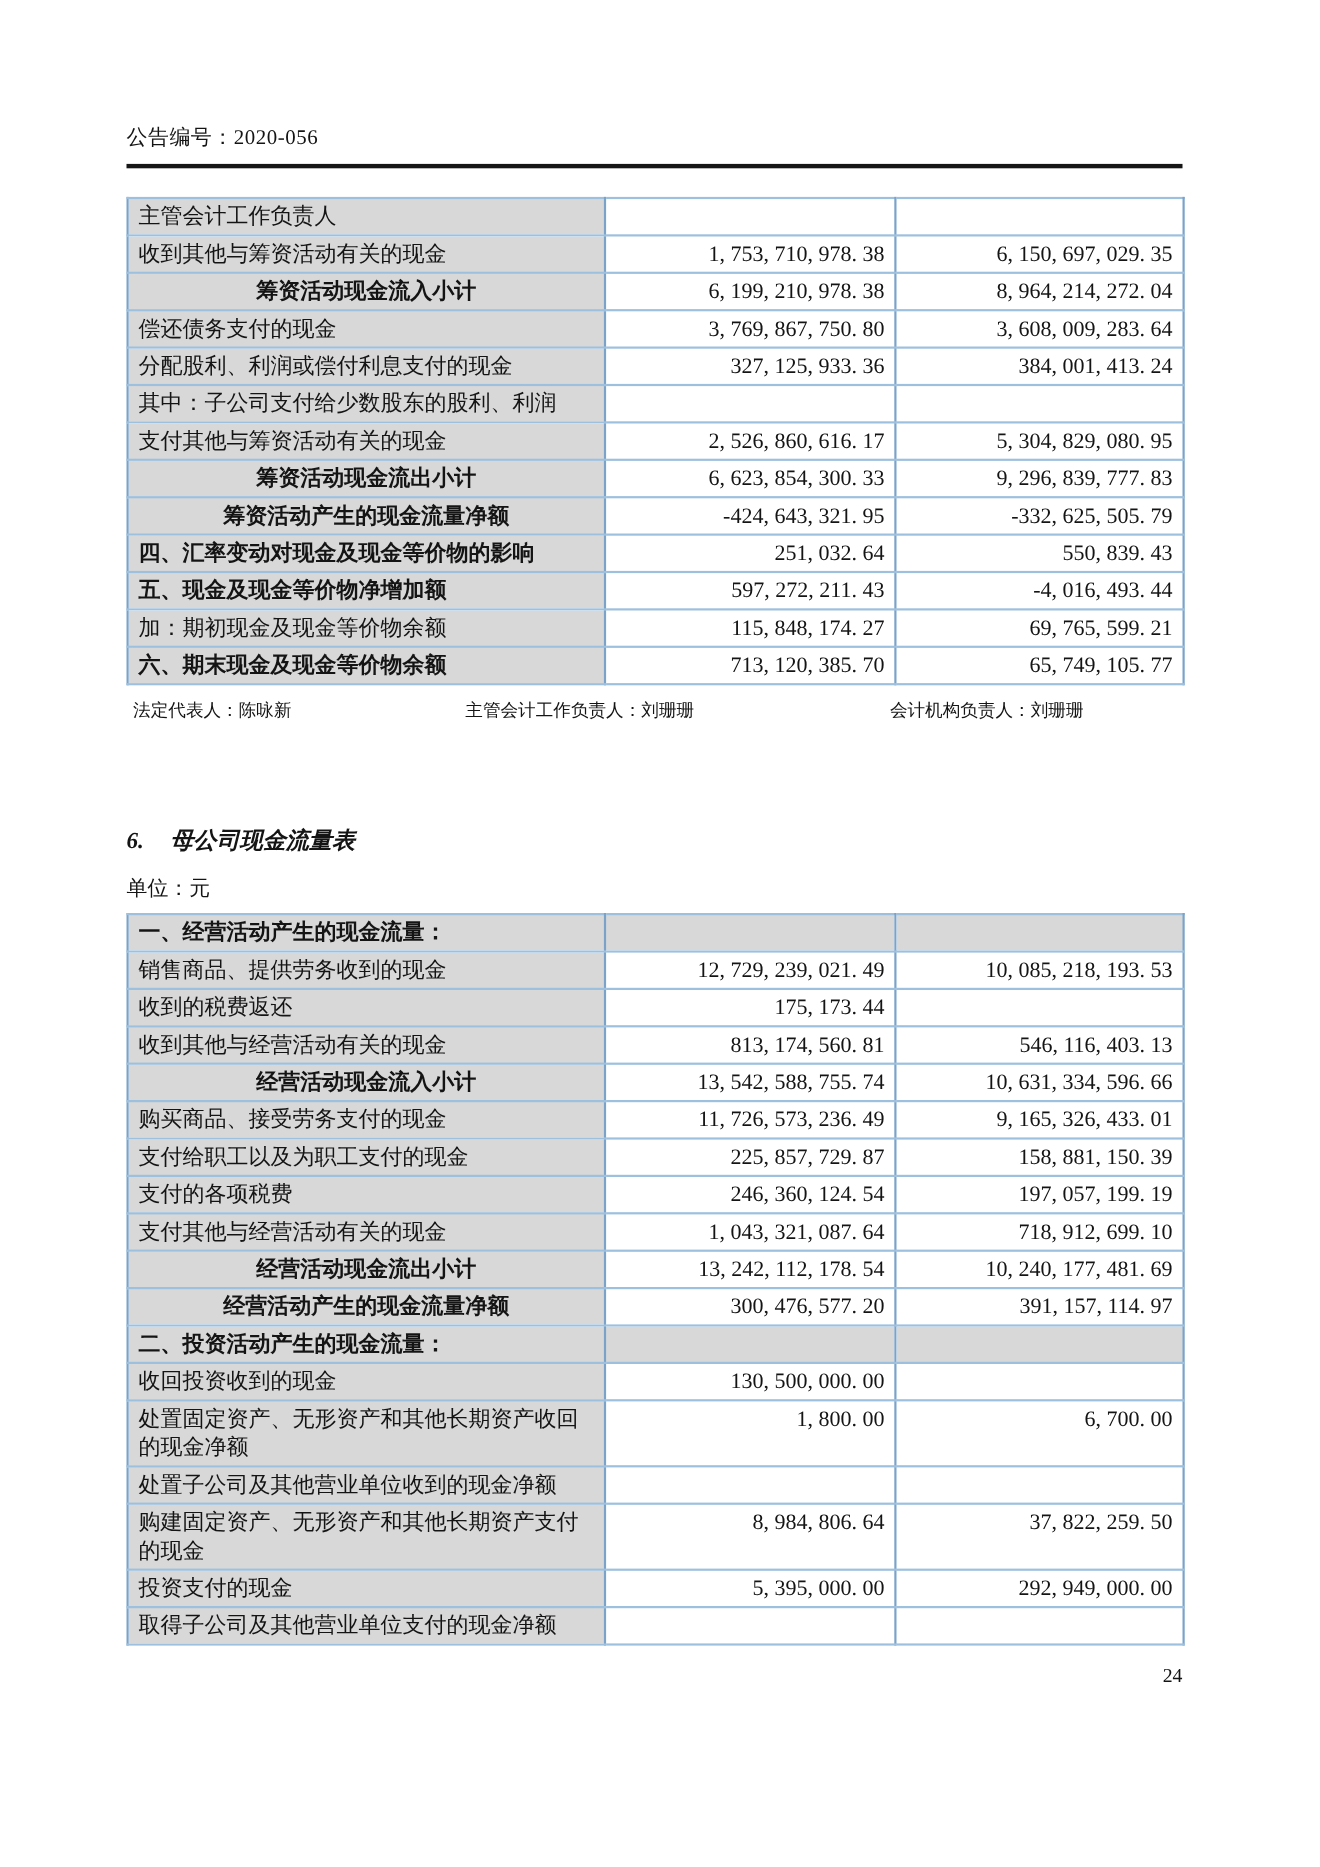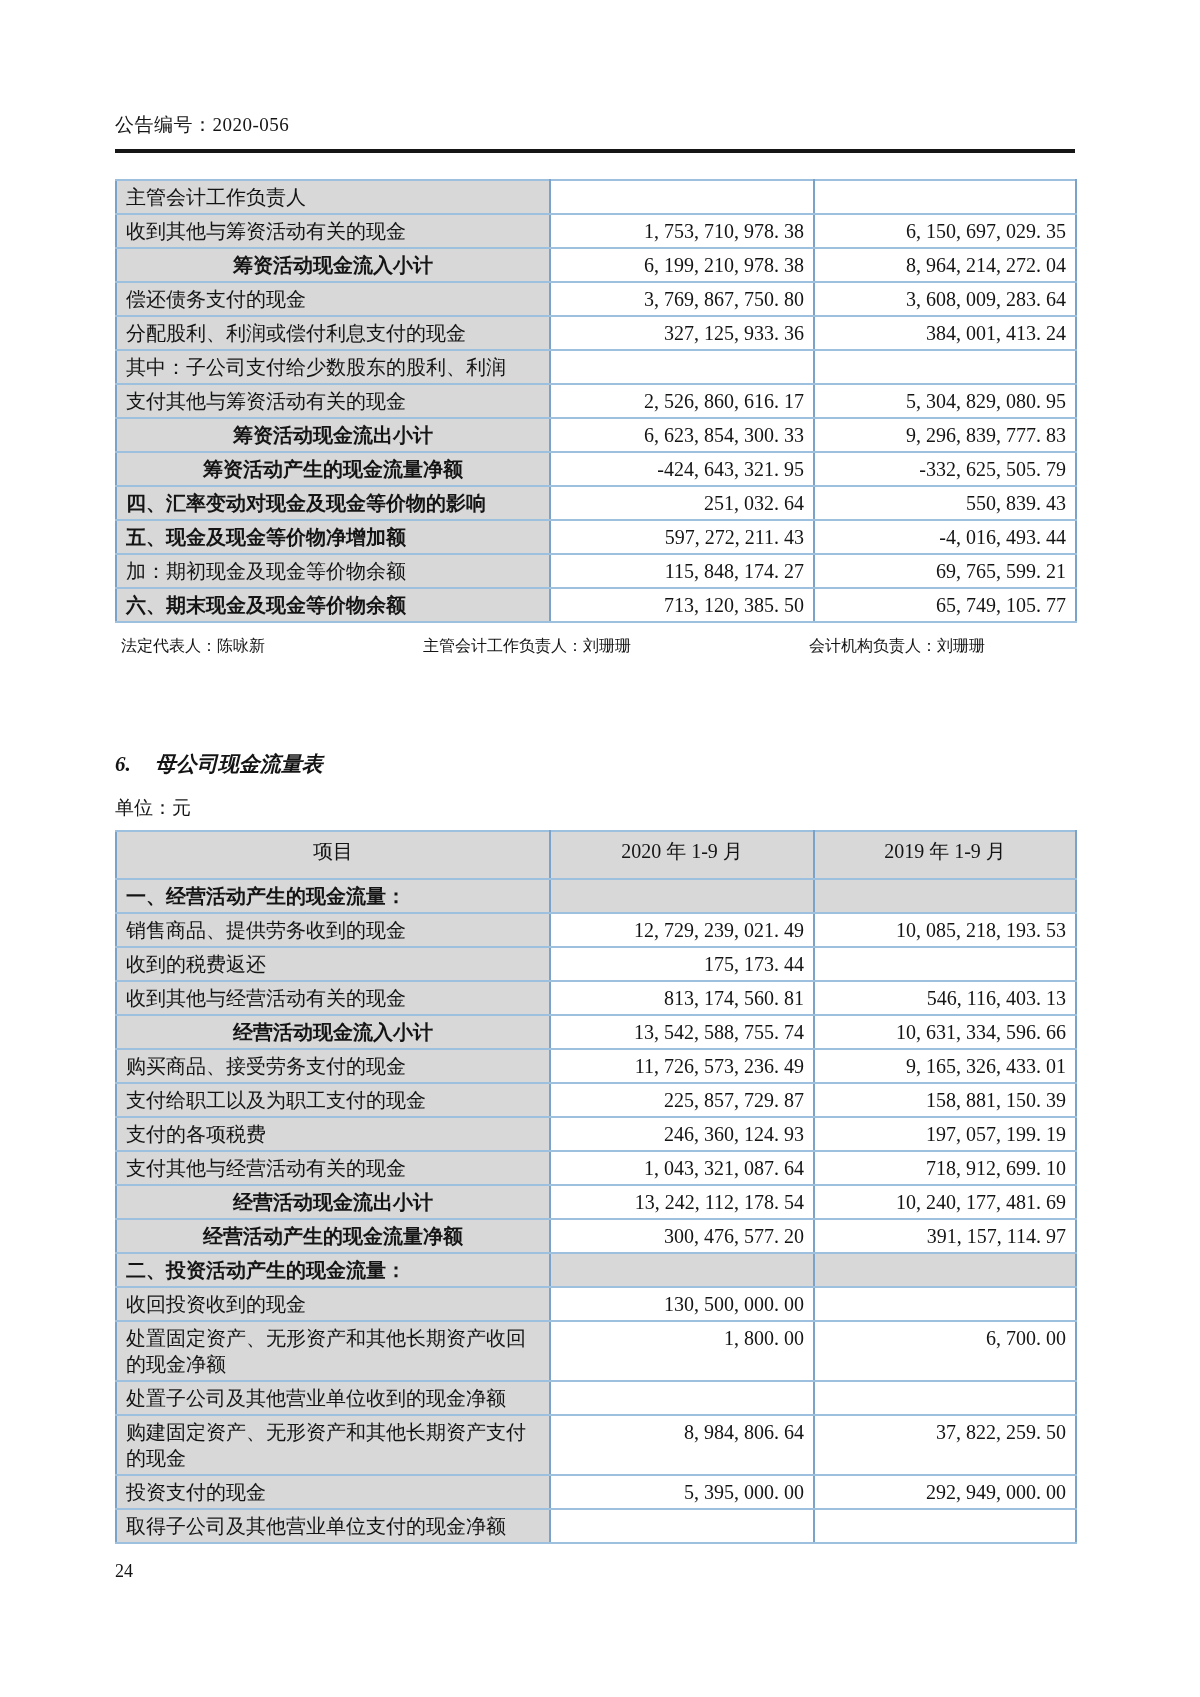--- a/index.html
+++ b/index.html
@@ -29,21 +29,21 @@
   tr.head td { background:#d8d8d8; text-align:center; height:37px; padding-top:6px; }
 
   .signatures { position:relative; height:34px; margin-top:9px; font-size:16px; }
   .signatures span { position:absolute; top:4px; white-space:nowrap; }
   .sig-1 { left:6px; } .sig-2 { left:308px; } .sig-3 { left:694px; }
 
   .section-heading { margin-top:84px; font-size:21px; font-weight:700;font-style:italic; }
   .section-heading .sec-title { margin-left:24px; }
   .unit-row { margin-top:17px; text-align:left; font-size:19px; }
   table.fin.second { margin-top:9px; }
-  .page-num { margin-top:17px; text-align:left; font-size:18px; }
+  .page-num { margin-top:17px; text-align:right; font-size:18px; }
 </style>
 </head>
 <body>
 
 <div class="page">
   <div class="content">
 
     <div class="announce-row">
       <span>公告编号：2020-056</span>
     </div>
@@ -111,21 +111,21 @@
             <td class="val">597, 272, 211. 43</td>
             <td class="val">-4, 016, 493. 44</td>
           </tr>
           <tr class="item">
             <td class="label">加：期初现金及现金等价物余额</td>
             <td class="val">115, 848, 174. 27</td>
             <td class="val">69, 765, 599. 21</td>
           </tr>
           <tr class="secnum">
             <td class="label">六、期末现金及现金等价物余额</td>
-            <td class="val">713, 120, 385. 50</td>
+            <td class="val">713, 120, 385. 70</td>
             <td class="val">65, 749, 105. 77</td>
           </tr>
         </tbody>
     </table>
 
     <div class="signatures">
       <span class="sig-1">法定代表人：陈咏新</span>
       <span class="sig-2">主管会计工作负责人：刘珊珊</span>
       <span class="sig-3">会计机构负责人：刘珊珊</span>
     </div>
@@ -138,25 +138,20 @@
       <span>单位：元</span>
     </div>
 
     <table class="fin second">
       <colgroup>
           <col style="width:434px">
           <col style="width:264px">
           <col style="width:262px">
         </colgroup>
       <tbody id="t2body">
-        <tr class="head">
-          <td>项目</td>
-          <td>2020 年 1-9 月</td>
-          <td>2019 年 1-9 月</td>
-        </tr>
       <tr class="section">
             <td class="label">一、经营活动产生的现金流量：</td>
             <td class="val"></td>
             <td class="val"></td>
           </tr>
           <tr class="item">
             <td class="label">销售商品、提供劳务收到的现金</td>
             <td class="val">12, 729, 239, 021. 49</td>
             <td class="val">10, 085, 218, 193. 53</td>
           </tr>
@@ -180,21 +175,21 @@
             <td class="val">11, 726, 573, 236. 49</td>
             <td class="val">9, 165, 326, 433. 01</td>
           </tr>
           <tr class="item">
             <td class="label">支付给职工以及为职工支付的现金</td>
             <td class="val">225, 857, 729. 87</td>
             <td class="val">158, 881, 150. 39</td>
           </tr>
           <tr class="item">
             <td class="label">支付的各项税费</td>
-            <td class="val">246, 360, 124. 93</td>
+            <td class="val">246, 360, 124. 54</td>
             <td class="val">197, 057, 199. 19</td>
           </tr>
           <tr class="item">
             <td class="label">支付其他与经营活动有关的现金</td>
             <td class="val">1, 043, 321, 087. 64</td>
             <td class="val">718, 912, 699. 10</td>
           </tr>
           <tr class="subtotal">
             <td class="label">经营活动现金流出小计</td>
             <td class="val">13, 242, 112, 178. 54</td>

